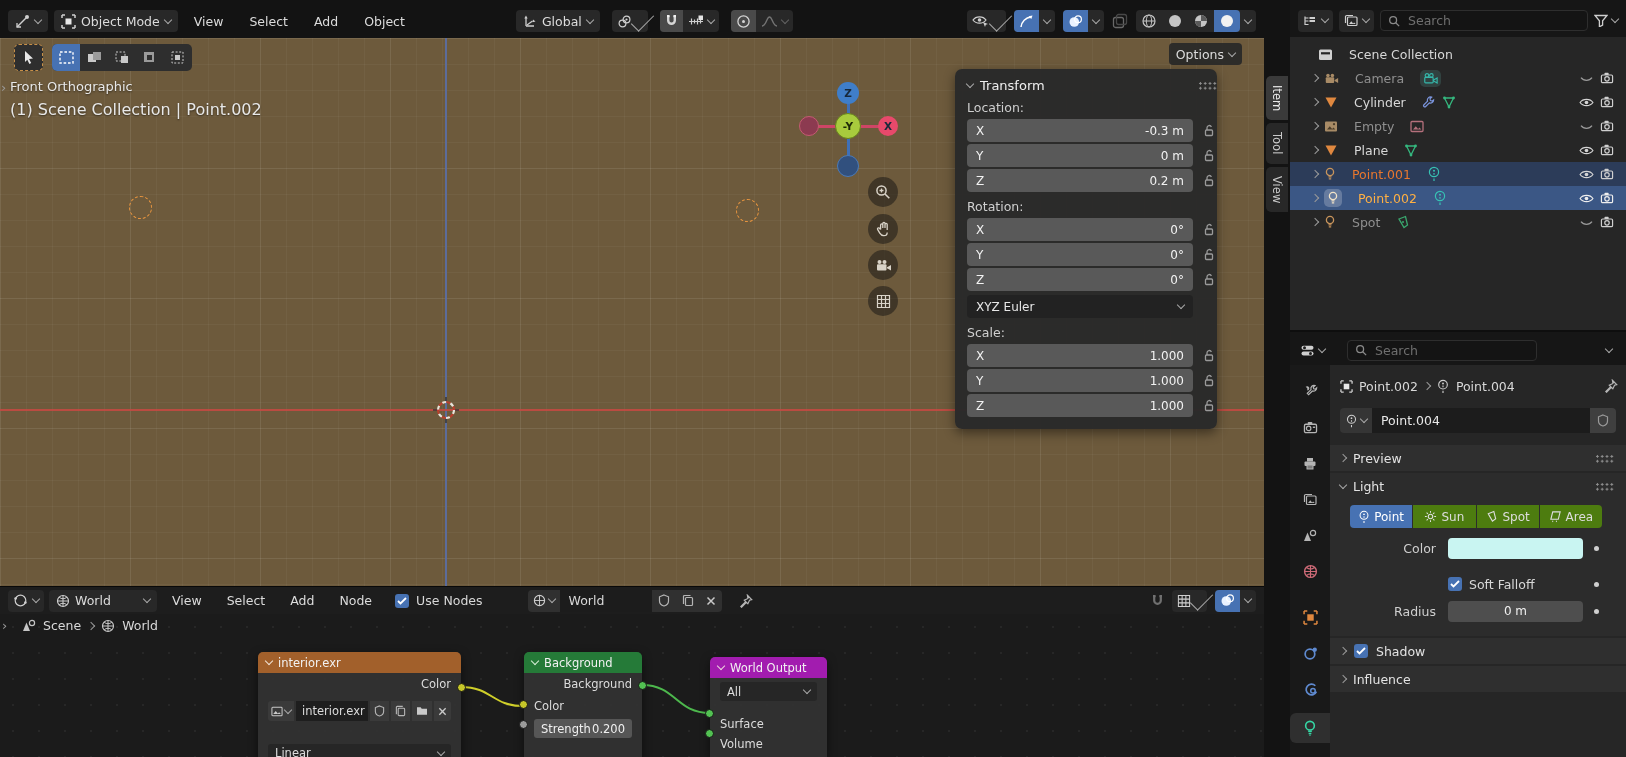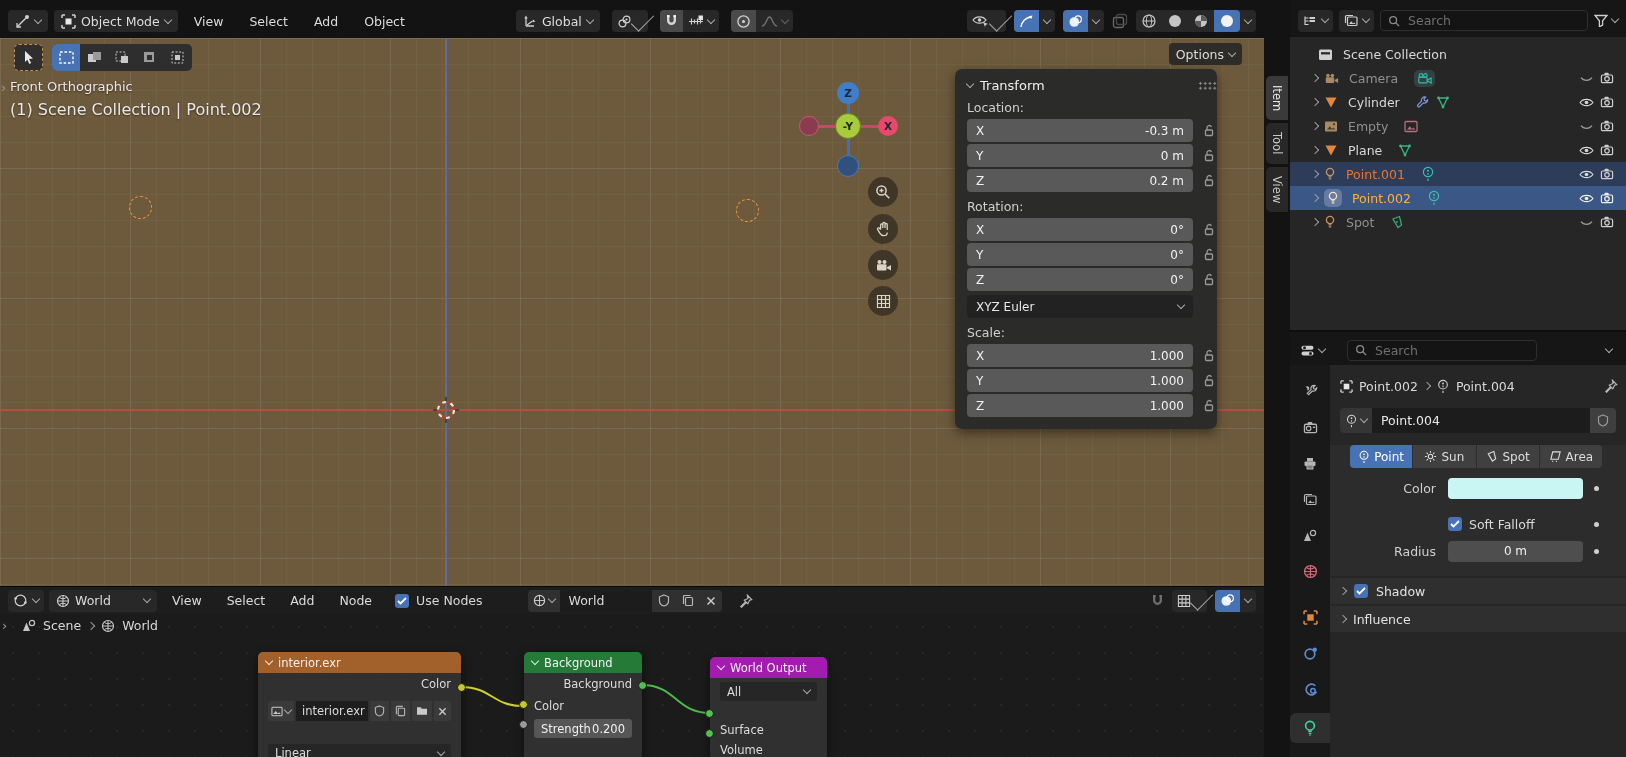--- a/index.html
+++ b/index.html
@@ -57,41 +57,41 @@
   .tlock{width:24px;display:flex;justify-content:flex-end;padding-right:2px}
   .tdrop{height:23px;background:#222;border-radius:4px;display:flex;align-items:center;padding:0 9px;margin:4px 24px 3px 0;font-size:12px;color:#e8e8e8}
   
   #gutter{left:1264px;top:0;width:26px;height:757px;background:#131313}
   .vtab{writing-mode:vertical-rl;background:#282828;color:#c8c8c8;font-size:11.5px;padding:9px 4px;border-radius:5px 0 0 5px;margin:0 0 3px 2px;width:22px;text-align:center}
   .vtab.act{background:#3a3a3a;color:#e8e8e8}
   
   #outliner{left:1290px;top:0;width:336px;height:330px;background:#262626}
   #outliner-header{height:37px;background:#161616;display:flex;align-items:center;padding:6px 8px 2px;gap:6px}
   .orow{display:flex;align-items:center;height:24px;padding:0 12px 0 22px;gap:6px}
-  .orow .nm{margin-left:4px}
+  .orow .nm{margin-left:10px}
   .orow .mid{margin-left:10px;display:flex;gap:7px;align-items:center}
   .orow .sp{flex:1}
   .mut{color:#8f8f8f}
   .sel{background:#2c3c59}
   .selact{background:#3b5785}
   .iconbox{background:rgba(255,255,255,.22);border-radius:5px;padding:2px 3px;display:flex}
   .iconbox2{background:rgba(110,220,205,.16);border-radius:5px;padding:2px 3px;display:flex}
   
   #props{left:1290px;top:330px;width:336px;height:427px;background:#262626;border-top:2px solid #0e0e0e}
   #props-header{height:33px;background:#161616;display:flex;align-items:center;padding:5px 8px 2px 10px;gap:8px}
   #ptabs{position:absolute;left:0;top:33px;width:40px;height:394px;background:#191919;display:flex;flex-direction:column;align-items:center;padding-top:14px;gap:12px}
   #ptabs .pt{width:30px;height:24px;display:flex;align-items:center;justify-content:center}
   #ptabs .pt.act{background:#2f2f2f;border-radius:6px 0 0 6px;width:40px;height:30px}
   #pcontent{position:absolute;left:40px;top:33px;width:296px;height:394px}
   .pband{background:#2f2f2f;display:flex;align-items:center;height:26px;padding:0 12px 0 10px;gap:7px;margin-bottom:2px;color:#e3e3e3}
   .prow{display:flex;align-items:center;height:24px;margin:3px 0}
   .plab{width:106px;text-align:right;margin-right:12px;color:#cfcfcf;flex:none}
   .pfield{width:135px;height:21px;background:#4e4e4e;border-radius:4px;display:flex;align-items:center;justify-content:center;color:#f0f0f0;font-size:12px}
   .ltype{display:flex;margin:6px 0 8px 20px;width:252px;height:23px;gap:1px}
-  .ltype>div{flex:1;background:#404040;display:flex;align-items:center;justify-content:center;gap:4px;font-size:12px;color:#ddd}
+  .ltype>div{flex:1;background:#4d7c0f;display:flex;align-items:center;justify-content:center;gap:4px;font-size:12px;color:#ddd}
   .ltype>div:first-child{border-radius:4px 0 0 4px}
   .ltype>div:last-child{border-radius:0 4px 4px 0}
   .ltype .on{background:#4772b3;color:#fff}
   
   #shaderbar{left:0;top:586px;width:1264px;height:28px;background:#1d1d1d;display:flex;align-items:center;padding:0 8px;gap:5px;border-top:1px solid #090909}
   #canvas{left:0;top:614px;width:1264px;height:143px;background-color:#1b1b1b;overflow:hidden;
     background-image:radial-gradient(#272727 1.15px,transparent 1.3px);background-size:26px 26px}
   .node{position:absolute;background:rgba(50,50,50,.97);border-radius:6px 6px 0 0;box-shadow:0 3px 10px rgba(0,0,0,.5);font-size:11.5px;color:#dcdcdc;min-height:110px}
   .nhead{height:21px;border-radius:5px 5px 0 0;display:flex;align-items:center;padding:0 8px;gap:6px;color:#f2f2f2}
   .nrow{display:flex;align-items:center;padding:0 10px;height:18px;margin-top:2px}
@@ -901,22 +901,32 @@
         <span class="chv"></span>
       </span>
       <span class="fx" style="flex:1;background:#1c1c1c;height:25px;padding:0 9px;color:#e8e8e8">Point.004</span>
       <span class="fx" style="background:#3f3f3f;border-radius:0 4px 4px 0;height:25px;padding:0 7px">
           <svg width="12" height="13" viewBox="0 0 12 13">
             <path d="M6 1l4.5 1.8V7c0 2.6-1.8 4.2-4.5 5C3.3 11.2 1.5 9.6 1.5 7V2.8z" fill="none" stroke="#9a9a9a" stroke-width="1.2"></path>
           </svg>
         </span>
     </div>
 
+    <div class="pband">
+      <span class="chr"></span>
+      <span>Preview</span>
+      <span class="grip"></span>
+    </div>
 
     <div style="background:#2c2c2c;padding-bottom:10px;margin-bottom:2px">
+      <div class="pband" style="margin-bottom:6px;background:#2c2c2c">
+        <span class="chv"></span>
+        <span>Light</span>
+        <span class="grip"></span>
+      </div>
       <div class="ltype">
         <div class="on">
           <svg width="12" height="14" viewBox="0 0 14 16">
               <circle cx="7" cy="6" r="4.6" fill="none" stroke="#fff" stroke-width="1.2"></circle>
               <circle cx="7" cy="4.8" r="1" fill="#fff"></circle>
               <path d="M7 7v1.8M7 12.6v2.4" stroke="#fff" stroke-width="1.2"></path>
             </svg>
           <span>Point</span>
         </div>
         <div>
@@ -1174,21 +1184,21 @@
     <div class="nhead" style="background:#a21caf">
       <span class="chv" style="border-color:#ecd5dc"></span>
       <span>World Output</span>
     </div>
     <div class="nrow" style="margin-top:4px;height:19px">
       <span class="ndrop">
           <span>All</span>
           <span class="chv" style="margin-left:auto"></span>
         </span>
     </div>
-    <div class="nrow" style="margin-top:20px">
+    <div class="nrow" style="margin-top:14px">
         <span>Surface</span>
       </div>
     <div class="nrow" style="margin-top:2px">
         <span>Volume</span>
       </div>
     <span class="sock sg" style="left:-5px;top:52px"></span>
     <span class="sock sg" style="left:-5px;top:72px"></span>
   </div>
 </div>
 

